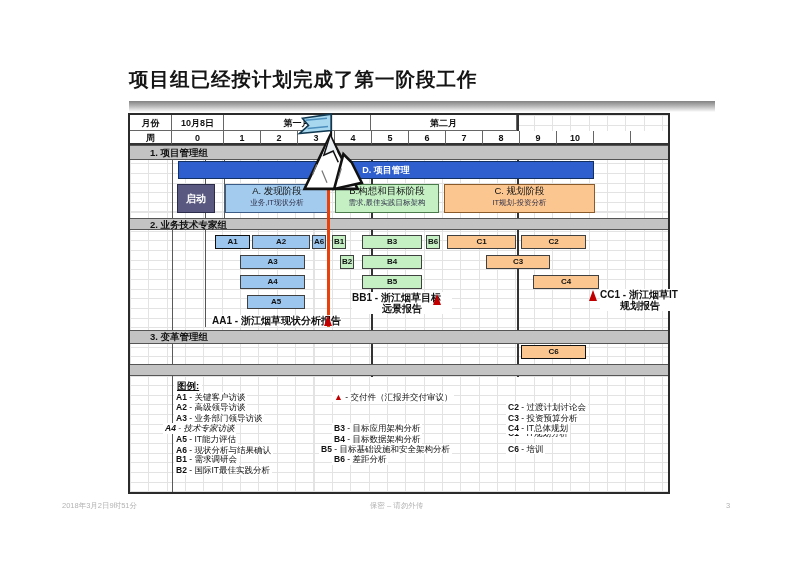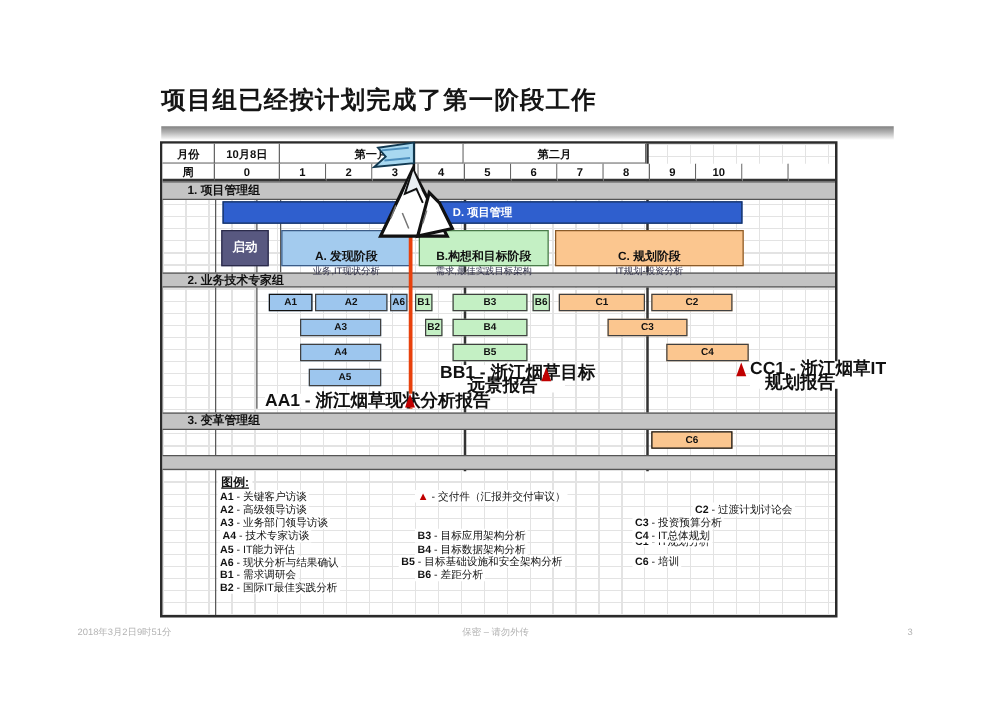--- a/index.html
+++ b/index.html
@@ -22,36 +22,36 @@
   .hrow2{top:16px;height:14px;line-height:14px;border-bottom:2px solid #333;}
   
   .band{position:absolute;left:0;width:538px;background:#c3c3c3;border-top:1px solid #555;border-bottom:1px solid #555;
         box-sizing:border-box;font-size:9.5px;font-weight:bold;padding-left:20px;color:#111;}
   
   .mgmt-bar{position:absolute;left:48px;top:46px;width:416px;height:18px;background:#2f5fce;border:1px solid #14305e;
             box-sizing:border-box;color:#fff;font-size:9px;font-weight:bold;text-align:center;line-height:16px;}
   .kickoff{position:absolute;left:47px;top:69px;width:38px;height:29px;background:#585880;border:1px solid #2a2a4a;
            box-sizing:border-box;color:#fff;font-size:10px;font-weight:bold;text-align:center;line-height:27px;}
   .phase{position:absolute;top:69px;height:29px;box-sizing:border-box;text-align:center;border:1px solid #404040;}
-  .phase .pt{font-size:9.5px;font-weight:bold;margin-top:14px;}
+  .phase .pt{font-size:9.5px;font-weight:normal;margin-top:0;}
   .phase .ps{font-size:7.5px;color:#30304a;margin-top:0px;}
   .phase.A{left:95px;width:104px;background:#a3cbee;border-color:#3b5c87;}
   .phase.B{left:205px;width:104px;background:#c4f0c4;border-color:#4a7a4a;}
   .phase.C{left:314px;width:151px;background:#fbc68f;border-color:#8a5a28;}
   .task{position:absolute;height:14px;box-sizing:border-box;border:1px solid #404040;
         font-size:8px;font-weight:bold;text-align:center;line-height:12px;overflow:visible;}
   .task.A{background:#9dc6ee;}
   .task.B{background:#c4f0c4;}
   .task.C{background:#fbc68f;}
   .task.strong{border:1.6px solid #111;}
   
   .redline{position:absolute;left:197px;top:32px;width:3px;height:180px;background:#e8410c;}
   .tri{position:absolute;width:0;height:0;border-left:4.5px solid transparent;border-right:4.5px solid transparent;
        border-bottom:11px solid #c00000;}
-  .ms-text{position:absolute;font-size:14px;font-weight:bold;background:#fff;white-space:nowrap;line-height:11px;}
+  .ms-text{position:absolute;font-size:10px;font-weight:bold;background:#fff;white-space:nowrap;line-height:11px;}
   .ms-text .c{display:block;text-align:center;}
   
   .legend-title{position:absolute;left:44px;top:265px;font-size:9.5px;font-weight:bold;text-decoration:underline;background:#fff;padding:0 3px;}
   .lg-item{position:absolute;font-size:8.5px;line-height:10.4px;height:10.4px;white-space:nowrap;background:#fff;padding:0 2px;}
   .lg-item b{font-weight:bold;}
   .lg-tri{color:#c00000;font-size:9px;}
   
   .foot{position:absolute;top:501px;font-size:7.5px;color:#b3b3b3;}
   .mountain{position:absolute;left:160px;top:-6px;width:74px;height:84px;z-index:30;}
 </style>
@@ -153,32 +153,32 @@
     <div class="ms-text" style="left:470px;top:174px;width:80px;">
       <span>CC1 - 浙江烟草IT</span>
       <span class="c">规划报告</span>
     </div>
 
     <div class="legend-title">图例:</div>
     <div id="legend-items">
         <div class="lg-item" style="left: 44px; top: 277px;"><b>A1</b><span> - 关键客户访谈</span></div>
         <div class="lg-item" style="left: 44px; top: 287.4px;"><b>A2</b><span> - 高级领导访谈</span></div>
         <div class="lg-item" style="left: 44px; top: 297.8px;"><b>A3</b><span> - 业务部门领导访谈</span></div>
-        <div class="lg-item" style="left: 46px; top: 308.2px;"><b>A4</b><span> - 技术专家访谈</span></div>
+        <div class="lg-item" style="left: 33px; top: 308.2px; font-style: italic;"><b>A4</b><span> - 技术专家访谈</span></div>
         <div class="lg-item" style="left: 44px; top: 318.6px;"><b>A5</b><span> - IT能力评估</span></div>
         <div class="lg-item" style="left: 44px; top: 330px;"><b>A6</b><span> - 现状分析与结果确认</span></div>
         <div class="lg-item" style="left: 44px; top: 339.4px;"><b>B1</b><span> - 需求调研会</span></div>
         <div class="lg-item" style="left: 44px; top: 349.8px;"><b>B2</b><span> - 国际IT最佳实践分析</span></div>
         <div class="lg-item" style="left: 202px; top: 277px;"><span class="lg-tri">▲</span><span> - 交付件（汇报并交付审议）</span></div>
         <div class="lg-item" style="left: 202px; top: 308.2px;"><b>B3</b><span> - 目标应用架构分析</span></div>
         <div class="lg-item" style="left: 202px; top: 318.6px;"><b>B4</b><span> - 目标数据架构分析</span></div>
         <div class="lg-item" style="left: 189px; top: 329px;"><b>B5</b><span> - 目标基础设施和安全架构分析</span></div>
         <div class="lg-item" style="left: 202px; top: 339.4px;"><b>B6</b><span> - 差距分析</span></div>
         <div class="lg-item" style="left: 376px; top: 277px; margin-top: 36px;"><b>C1</b><span> - IT规划分析</span></div>
-        <div class="lg-item" style="left: 376px; top: 287.4px; margin-left: 48px;"><b>C2</b><span> - 过渡计划讨论会</span></div>
+        <div class="lg-item" style="left: 376px; top: 287.4px;"><b>C2</b><span> - 过渡计划讨论会</span></div>
         <div class="lg-item" style="left: 376px; top: 297.8px;"><b>C3</b><span> - 投资预算分析</span></div>
         <div class="lg-item" style="left: 376px; top: 308.2px;"><b>C4</b><span> - IT总体规划</span></div>
         <div class="lg-item" style="left: 376px; top: 329px;"><b>C6</b><span> - 培训</span></div>
       </div>
 
     <svg class="mountain" viewBox="0 0 72 82">
       <line x1="40" y1="5" x2="40" y2="34" stroke="#111" stroke-width="2"></line>
       <polygon points="40,5 12,9 18,16 9,24 40,21" fill="#a8d8f0" stroke="#123a52" stroke-width="1.5"></polygon>
       <path d="M15,11 L36,9 M17,19 L37,17" stroke="#4d8fbd" stroke-width="1.5" fill="none"></path>
       <polygon points="39,26 14,78 66,78" fill="#ffffff" stroke="#111" stroke-width="2.5"></polygon>

